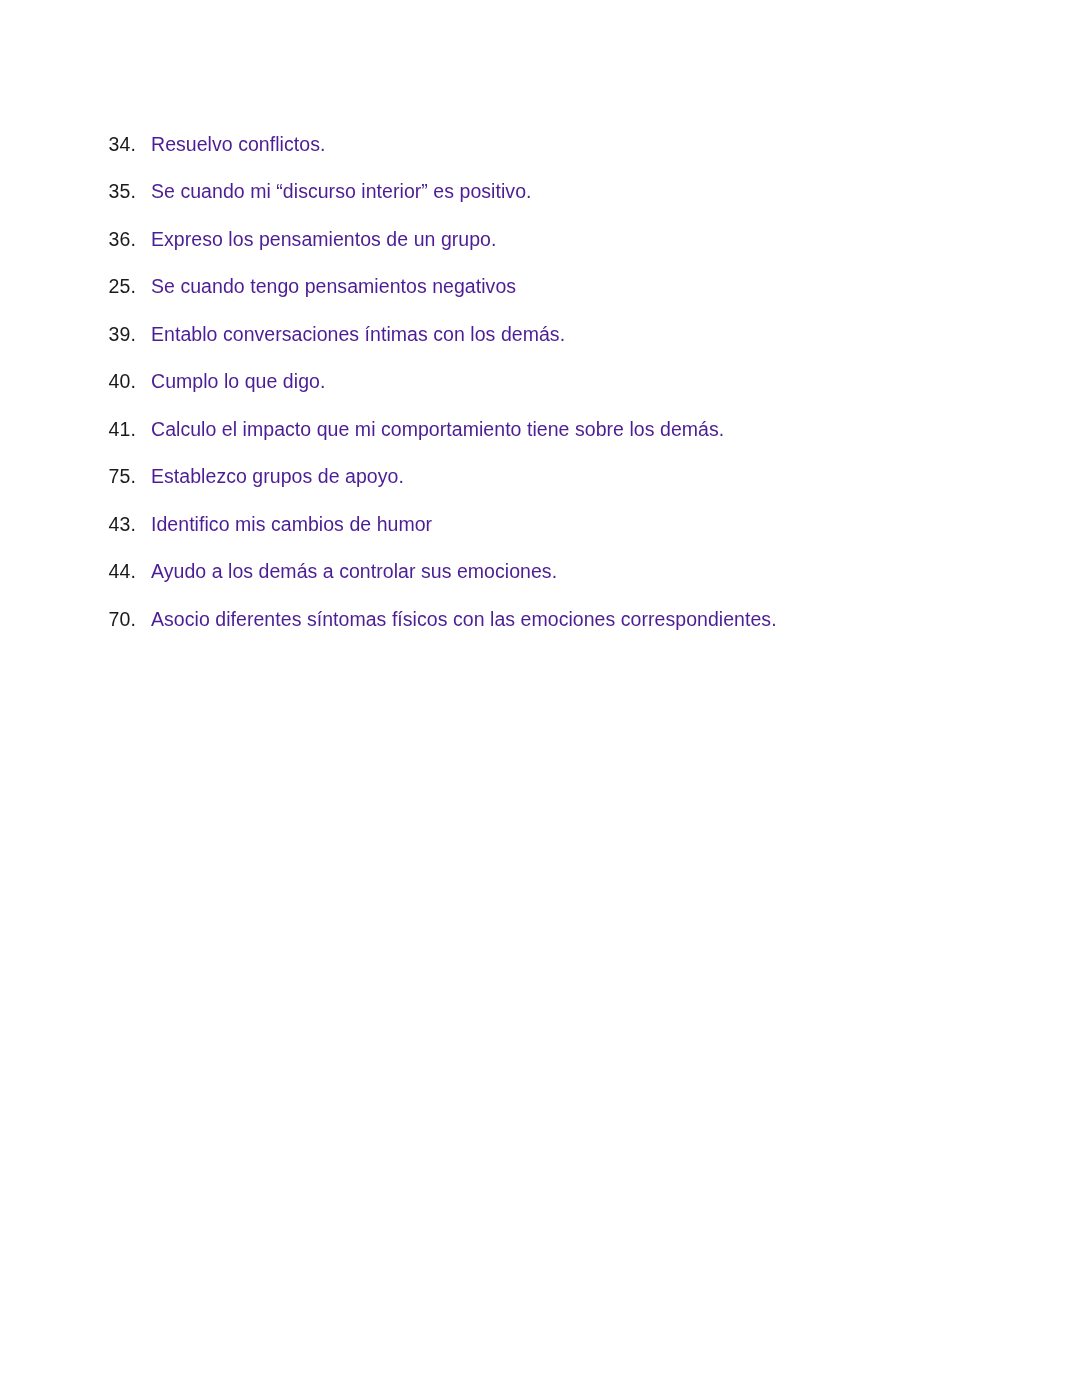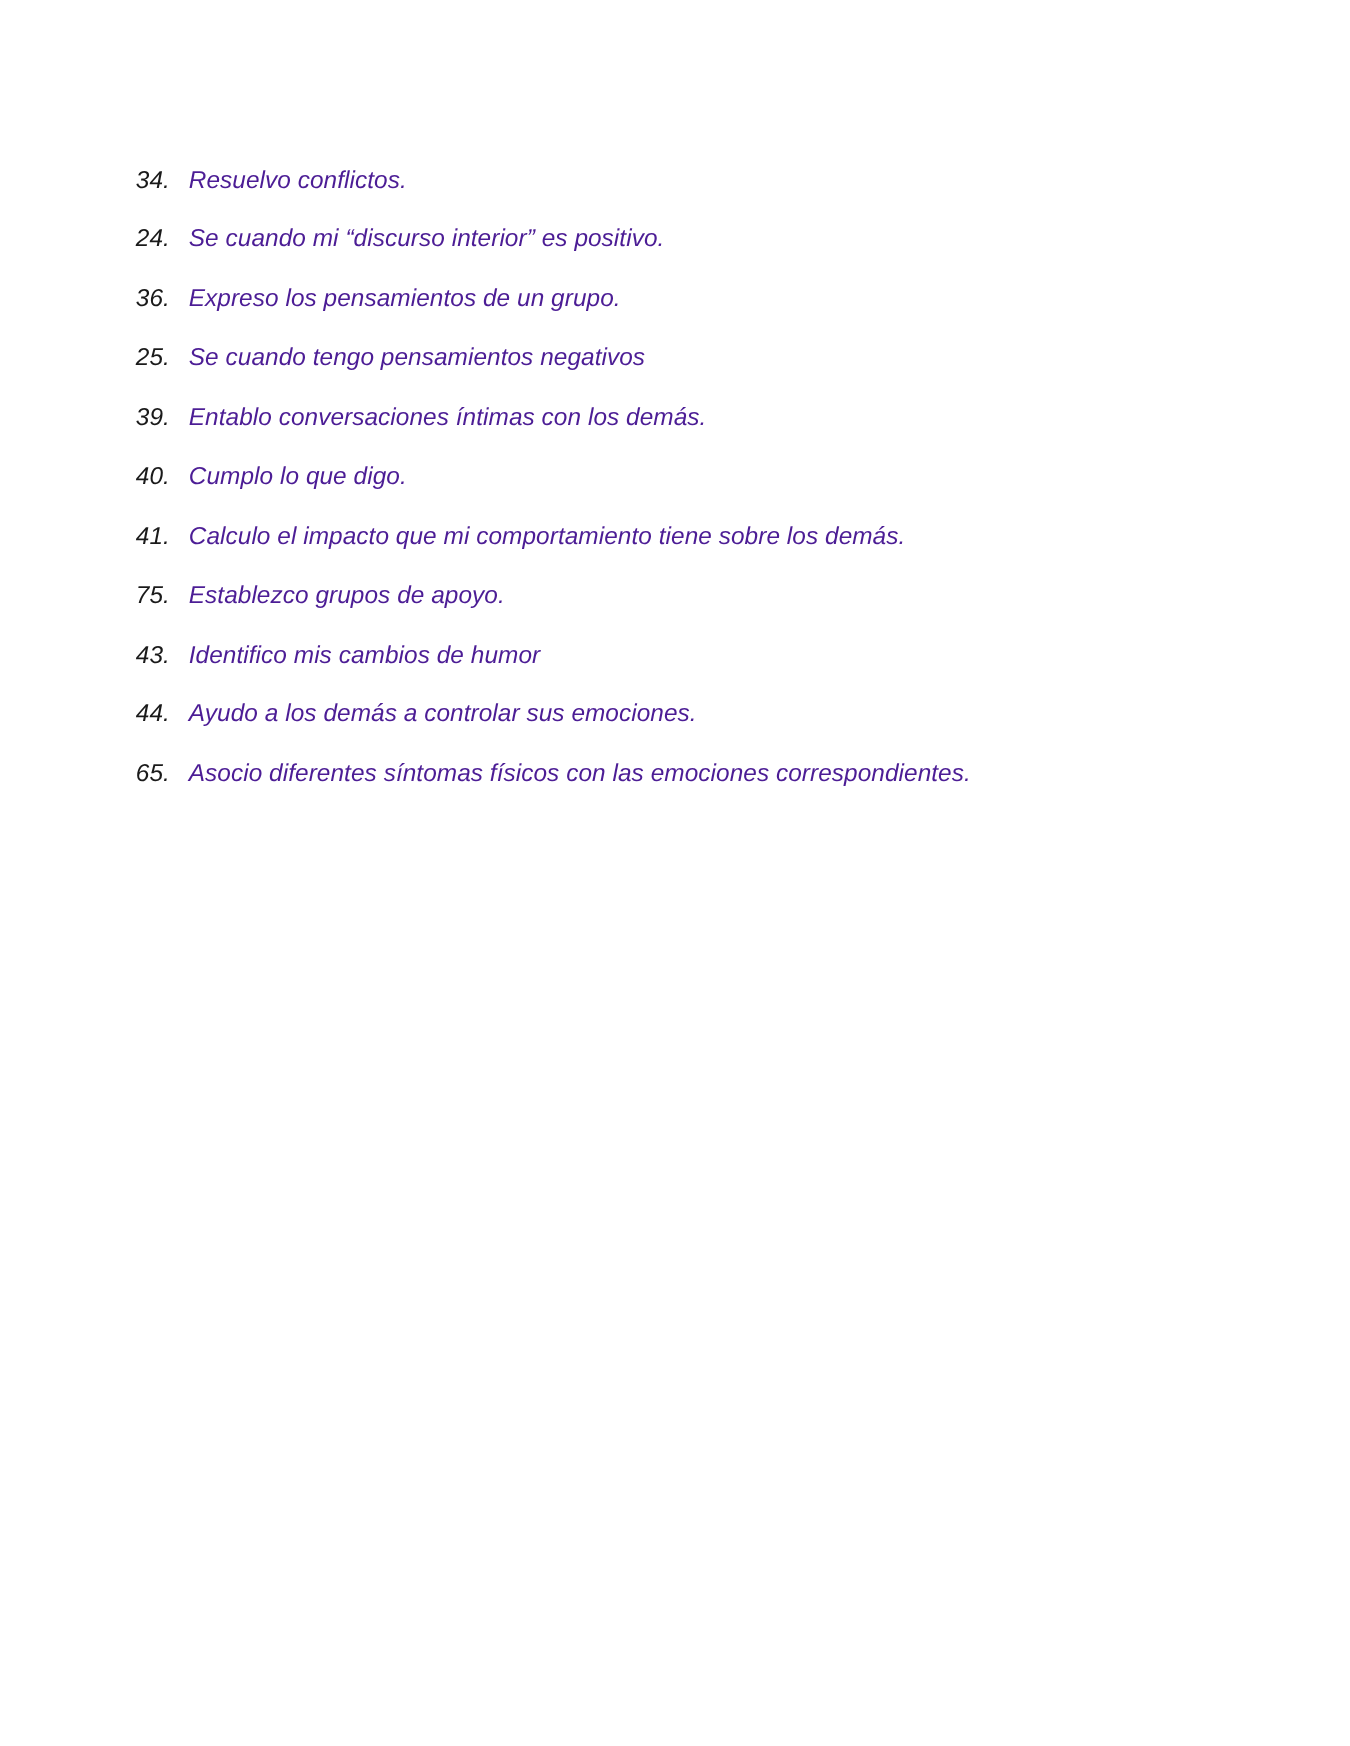--- a/index.html
+++ b/index.html
@@ -14,21 +14,20 @@
     color: #000000;
     -webkit-font-smoothing: antialiased;
   }
   .page {
     position: relative;
     width: 1000px;
     height: 1397px;
     background: #ffffff;
     box-sizing: border-box;
     padding: 132px 90px 60px 90px;
-    font-style: italic;
   }
   .doc-list {
     list-style: none;
     margin: 0;
     padding: 0;
   }
   .doc-item {
     display: flex;
     align-items: flex-start;
     margin-bottom: 22.5px;
@@ -55,21 +54,21 @@
 
 <div class="page">
   <ol class="doc-list">
 
     <li class="doc-item">
       <span class="item-number">34.</span>
       <span class="item-text">Resuelvo conflictos.</span>
     </li>
 
     <li class="doc-item">
-      <span class="item-number">24.</span>
+      <span class="item-number">35.</span>
       <span class="item-text">Se cuando mi “discurso interior” es positivo.</span>
     </li>
 
     <li class="doc-item">
       <span class="item-number">36.</span>
       <span class="item-text">Expreso los pensamientos de un grupo.</span>
     </li>
 
     <li class="doc-item">
       <span class="item-number">25.</span>
@@ -101,18 +100,18 @@
       <span class="item-number">43.</span>
       <span class="item-text">Identifico mis cambios de humor</span>
     </li>
 
     <li class="doc-item">
       <span class="item-number">44.</span>
       <span class="item-text">Ayudo a los demás a controlar sus emociones.</span>
     </li>
 
     <li class="doc-item">
-      <span class="item-number">65.</span>
+      <span class="item-number">70.</span>
       <span class="item-text">Asocio diferentes síntomas físicos con las  emociones correspondientes.</span>
     </li>
 
   </ol>
 </div>
 
 </body></html>

